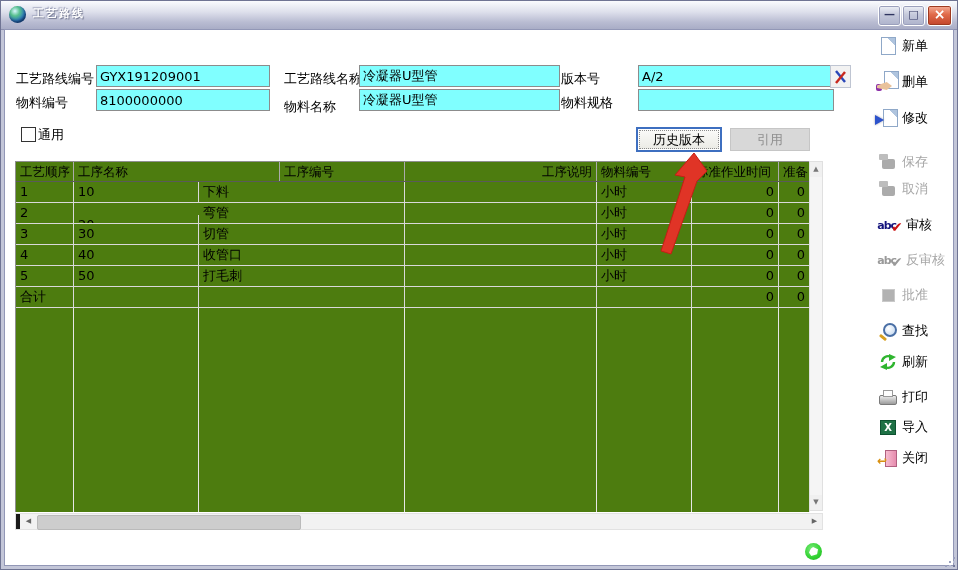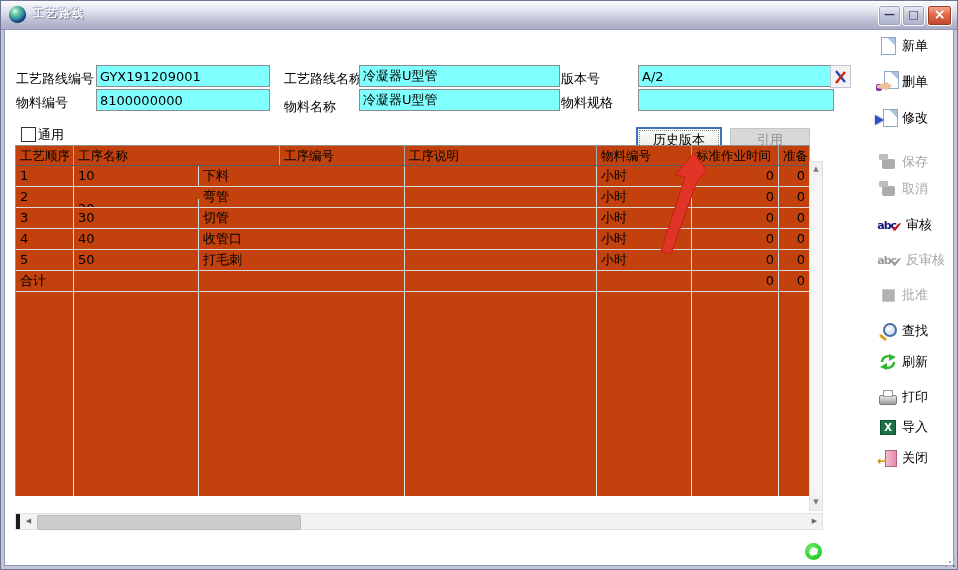--- a/index.html
+++ b/index.html
@@ -30,22 +30,22 @@
     border:1px solid #BFC5D2;display:flex;align-items:center;justify-content:center;cursor:pointer;}
   .chk{position:absolute;left:20px;top:126px;width:13px;height:13px;border:1px solid #333;background:#fff;cursor:pointer;}
   .chklabel{position:absolute;left:37px;top:125px;font-size:13px;}
   .btn-history{position:absolute;left:635px;top:126px;width:86px;height:25px;box-sizing:border-box;
     border:2px solid #3E6FC0;background:linear-gradient(#FBFBFA,#EAEAE4);font-family:inherit;
     font-size:13px;color:#000;cursor:pointer;box-shadow:inset 0 0 0 1px #FFFFFF;}
   .btn-history::after{content:"";position:absolute;inset:1px;border:1px dotted #8C8C8C;pointer-events:none;}
   .btn-ref{position:absolute;left:729px;top:127px;width:80px;height:23px;box-sizing:border-box;
     border:1px solid #C6C6C6;background:#D8D8D8;font-family:inherit;font-size:13px;color:#8F8F8F;}
   
-  .grid{position:absolute;left:14px;top:144px;width:794px;height:350px;border-left:1px solid #8F8F8F;
-    border-top:1px solid #8F8F8F;overflow:hidden;background:#c2410c;}
+  .grid{position:absolute;left:14px;top:160px;width:794px;height:350px;border-left:1px solid #8F8F8F;
+    border-top:1px solid #8F8F8F;overflow:hidden;background:#4d7c0f;}
   .tr{display:flex;height:21px;box-sizing:border-box;}
   .tr.head{height:20px;border-bottom:1px solid #5A5A5A;}
   .tr.datarow{border-bottom:1px solid #D9D9D9;}
   .td,.th{box-sizing:border-box;padding:1px 4px;font-size:13px;white-space:nowrap;overflow:hidden;
     border-right:1px solid #D9D9D9;line-height:18px;}
   .th{border-right:1px solid #ABABAB;font-size:12.5px;}
   .num{text-align:right;}
   .filler{display:flex;height:210px;}
   .filler .td{border-right:1px solid #E6E6E6;height:100%;}
   
@@ -138,21 +138,21 @@
   <span class="chklabel">通用</span>
 
   <button class="btn-history">历史版本</button>
   <button class="btn-ref" disabled="">引用</button>
 
   <div class="grid">
       <div class="tr head">
         <div class="th" style="width: 58px;">工艺顺序</div>
         <div class="th" style="width: 206px;">工序名称</div>
         <div class="th" style="width: 125px;">工序编号</div>
-        <div class="th" style="width: 192px;">工序说明</div>
+        <div class="th" style="width: 192px; text-align: right;">工序说明</div>
         <div class="th" style="width: 95px;">物料编号</div>
         <div class="th" style="width: 87px;">标准作业时间</div>
         <div class="th" style="width: 31px;">准备</div>
       </div>
       <div class="tr datarow">
         <div class="td" style="width: 58px;">1</div>
         <div class="td" style="width: 125px;">10</div>
         <div class="td" style="width: 206px;">下料</div>
         <div class="td" style="width: 192px;"></div>
         <div class="td" style="width: 95px;">小时</div>

